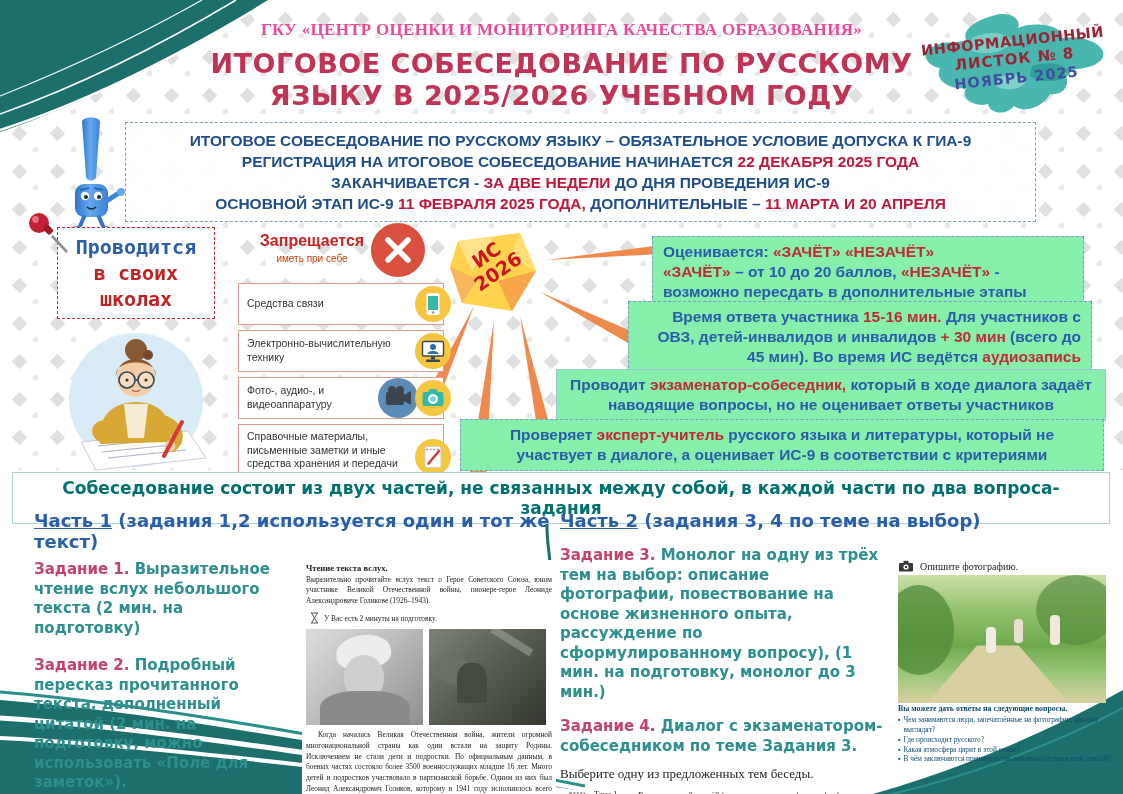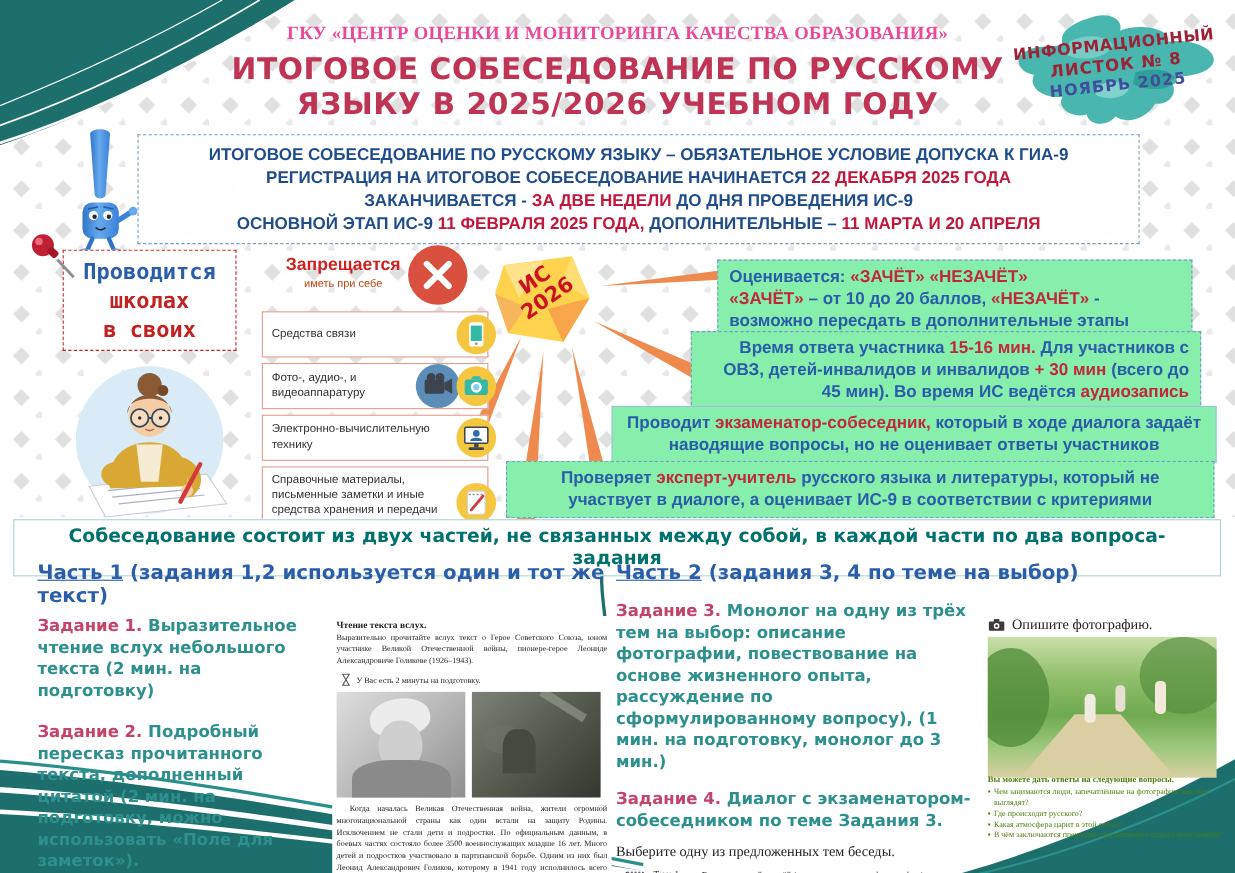--- a/index.html
+++ b/index.html
@@ -99,21 +99,21 @@
   .photo2 .s1{left:60px;top:8px;width:46px;height:8px;transform:rotate(32deg);}
   .photo2 .s2{left:10px;top:30px;width:36px;height:26px;border-radius:50%;background:#6d7367;}
   .photo2 .fg{position:absolute;left:28px;top:34px;width:30px;height:40px;background:#454a40;
               border-radius:40% 40% 0 0;}
   .doc-body{font-size:7.4px;text-align:justify;line-height:1.45;margin-top:5px;text-indent:12px;}
 
   .part2{left:560px;top:510px;width:550px;}
   .p2flow{margin-top:8px;}
   .photo-wrap{float:right;width:212px;margin:14px 0 4px 10px;}
   .photo-caption{display:flex;align-items:center;gap:6px;font-family:"Liberation Serif",serif;
-                 font-size:13px;color:#222;margin-bottom:3px;}
+                 font-size:10px;color:#222;margin-bottom:3px;}
   .photo-family{width:208px;height:128px;position:relative;overflow:hidden;
      background:linear-gradient(180deg,#c9dfa8 0%,#92c06c 28%,#6fa94f 55%,#9cc87b 78%,#d8d0a0 100%);}
   .photo-family .trail{position:absolute;left:0;top:55%;width:100%;height:45%;background:#d9cfa2;
      clip-path:polygon(38% 0%,58% 0%,82% 100%,14% 100%);}
   .photo-family .bush1{position:absolute;left:-14px;top:10px;width:70px;height:90px;background:#4f8a38;
      border-radius:50%;opacity:.75;}
   .photo-family .bush2{position:absolute;right:-10px;top:0;width:80px;height:70px;background:#578f3e;
      border-radius:50%;opacity:.7;}
   .photo-family .fig1{position:absolute;left:88px;top:52px;width:10px;height:26px;background:#f0ece0;
      border-radius:4px;}
@@ -124,21 +124,21 @@
   .p2-task3{margin-bottom:14px;}
   .p2-task4{width:340px;margin-bottom:10px;}
 
   .themes{width:336px;font-family:"Liberation Serif",serif;color:#222;margin-top:6px;}
   .themes-title{font-size:13px;margin-bottom:8px;}
   .theme-row{display:flex;align-items:flex-start;margin-bottom:10px;}
   .theme-icon{width:34px;flex:0 0 auto;display:flex;justify-content:center;}
   .theme-label{width:44px;flex:0 0 auto;font-size:8.2px;}
   .theme-text{flex:1;font-size:8.2px;text-align:justify;line-height:1.35;}
 
-  .questions{left:898px;top:704px;width:216px;font-family:"Liberation Serif",serif;color:#4d7c0f;}
+  .questions{left:898px;top:704px;width:216px;font-family:"Liberation Serif",serif;color:#0c4a6e;}
   .q-title{font-weight:bold;font-size:7.8px;margin-bottom:2px;}
   .q-item{font-size:7.3px;line-height:1.35;display:flex;gap:3px;}
   .q-item .bullet{flex:0 0 auto;}
 
   .divider{left:540px;top:506px;width:18px;height:286px;}
 </style>
 </head>
 <body>
 
 <svg class="abs" style="left:0;top:0;z-index:0;" width="1123" height="470">
@@ -228,22 +228,22 @@
 </div>
 
 <svg class="abs z4" style="left:24px;top:210px;" width="48" height="48" viewBox="0 0 48 48">
   <path d="M28,26 L43,42" stroke="#8a8f98" stroke-width="2.6"></path>
   <circle cx="15" cy="13" r="10" fill="#c11f33"></circle>
   <circle cx="11.5" cy="9.5" r="3.4" fill="#ea6e80"></circle>
   <rect x="19" y="16" width="10" height="7" rx="2" fill="#a51526" transform="rotate(45 24 19.5)"></rect>
 </svg>
 <div class="abs z3 loc-box">
   <div class="b">Проводится</div>
+  <div class="r">в своих</div>
   <div class="r">школах</div>
-  <div class="r">в своих</div>
 </div>
 
 <svg class="abs z2" style="left:36px;top:324px;" width="196" height="150" viewBox="0 0 196 150">
   <circle cx="100" cy="76" r="67" fill="#d8ebf6"></circle>
   <path d="M45,118 L152,107 L170,134 L60,146 Z" fill="#ffffff" stroke="#c9ccd4" stroke-width="1"></path>
   <path d="M62,122 L140,114 M66,128 L146,120 M72,134 L150,126" stroke="#aab0c0" stroke-width="1.1" fill="none"></path>
   <path d="M80,118 L112,115" stroke="#d23b3b" stroke-width="1.2" fill="none"></path>
   <path d="M64,120 C60,92 78,78 100,78 C122,78 138,92 134,118 Z" fill="#d9a733"></path>
   <path d="M88,80 L112,80 L108,114 L92,114 Z" fill="#f6ecd4"></path>
   <path d="M64,118 C52,112 54,98 68,96 L92,112" fill="#d9a733"></path>
@@ -274,46 +274,46 @@
 <div class="abs z3 proh-items">
   <div class="proh-item">
     <span>Средства связи</span>
     <svg class="pi-icon" width="38" height="38" viewBox="0 0 38 38">
       <circle cx="19" cy="19" r="18" fill="#f5c63f"></circle>
       <rect x="12.5" y="8" width="13" height="22" rx="2.5" fill="#ffffff"></rect>
       <rect x="14" y="11" width="10" height="14" fill="#35b8a6"></rect>
       <circle cx="19" cy="27.5" r="1.3" fill="#9a9a9a"></circle>
     </svg>
   </div>
+  <div class="proh-item">
+    <span>Электронно-вычислительную технику</span>
+    <svg class="pi-icon" width="38" height="38" viewBox="0 0 38 38">
+      <circle cx="19" cy="19" r="18" fill="#f5c63f"></circle>
+      <rect x="8.5" y="9.5" width="21" height="14.5" rx="1.5" fill="#ffffff" stroke="#3c4450" stroke-width="1.4"></rect>
+      <circle cx="19" cy="15" r="3" fill="#2e6da4"></circle>
+      <path d="M13.5,22 C13.5,18 24.5,18 24.5,22 Z" fill="#2e6da4"></path>
+      <rect x="17" y="24.5" width="4" height="3" fill="#3c4450"></rect>
+      <rect x="12" y="27.5" width="14" height="2.6" rx="1.2" fill="#3c4450"></rect>
+    </svg>
+  </div>
   <div class="proh-item two-icons">
     <span>Фото-, аудио-, и видеоаппаратуру</span>
     <svg class="pi-icon second" width="42" height="42" viewBox="0 0 42 42">
       <circle cx="21" cy="21" r="20" fill="#5b8db8"></circle>
       <circle cx="15" cy="13" r="4" fill="#3c4450"></circle>
         <circle cx="23" cy="13" r="4" fill="#3c4450"></circle>
       <rect x="9" y="15" width="18" height="13" rx="2" fill="#3c4450"></rect>
       <path d="M27,18 L34,14 L34,28 L27,24 Z" fill="#3c4450"></path>
     </svg>
     <svg class="pi-icon" width="38" height="38" viewBox="0 0 38 38">
       <circle cx="19" cy="19" r="18" fill="#f5c63f"></circle>
       <path d="M14,13 L16,10 L22,10 L24,13 Z" fill="#35b8a6"></path>
       <rect x="8.5" y="13" width="21" height="14" rx="2" fill="#35b8a6"></rect>
       <circle cx="19" cy="20" r="5" fill="#ffffff"></circle>
       <circle cx="19" cy="20" r="2.8" fill="#7fd0e8"></circle>
-    </svg>
-  </div>
-  <div class="proh-item">
-    <span>Электронно-вычислительную технику</span>
-    <svg class="pi-icon" width="38" height="38" viewBox="0 0 38 38">
-      <circle cx="19" cy="19" r="18" fill="#f5c63f"></circle>
-      <rect x="8.5" y="9.5" width="21" height="14.5" rx="1.5" fill="#ffffff" stroke="#3c4450" stroke-width="1.4"></rect>
-      <circle cx="19" cy="15" r="3" fill="#2e6da4"></circle>
-      <path d="M13.5,22 C13.5,18 24.5,18 24.5,22 Z" fill="#2e6da4"></path>
-      <rect x="17" y="24.5" width="4" height="3" fill="#3c4450"></rect>
-      <rect x="12" y="27.5" width="14" height="2.6" rx="1.2" fill="#3c4450"></rect>
     </svg>
   </div>
   <div class="proh-item tall">
     <span>Справочные материалы, письменные заметки и иные средства хранения и передачи информации</span>
     <svg class="pi-icon" width="38" height="38" viewBox="0 0 38 38">
       <circle cx="19" cy="19" r="18" fill="#f5c63f"></circle>
       <rect x="11" y="8.5" width="16" height="21" rx="2" fill="#ffffff" stroke="#cfcfcf"></rect>
       <path d="M12,11.5 H26" stroke="#9a9a9a" stroke-width="1.4" stroke-dasharray="2,1.6"></path>
       <path d="M14.5,25.5 L25,13" stroke="#d23b3b" stroke-width="2.6" stroke-linecap="round"></path>
     </svg>

